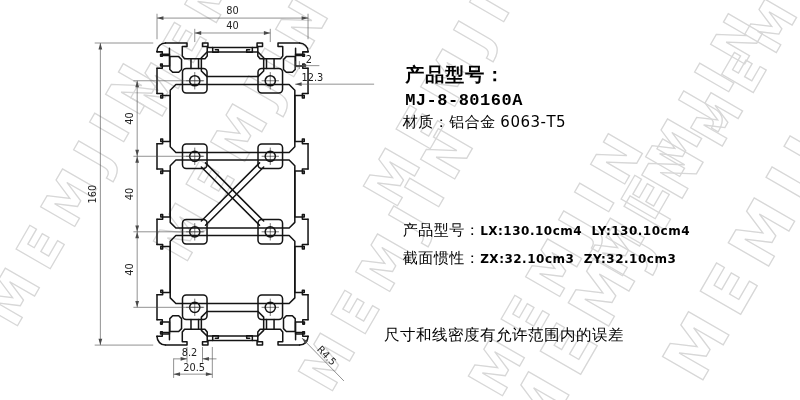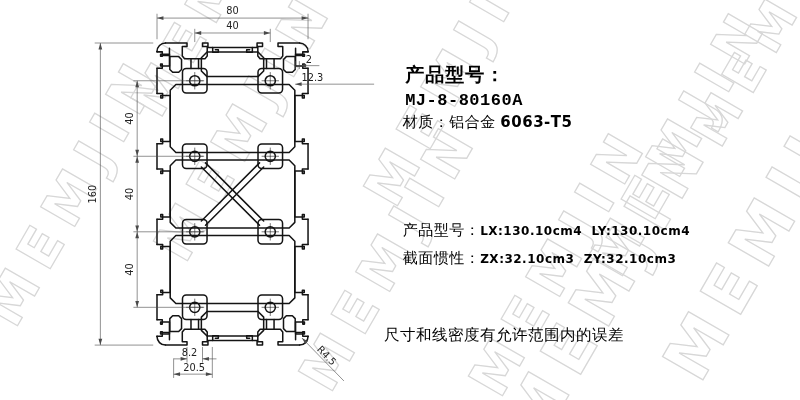--- a/index.html
+++ b/index.html
@@ -17,21 +17,21 @@
     letter-spacing:12px;
     fill:none;
   }
   
   .panel{position:absolute;left:380px;top:0;width:418px;height:400px;}
   .line{position:absolute;left:4px;white-space:pre;}
   .title-row{top:40px;font-size:19px;}
   .title-label{font-weight:bold;letter-spacing:1px;}
   .title-model{font-family:Liberation Mono, monospace;font-weight:800;font-size:17px;letter-spacing:0.5px;}
   .spec{font-size:15px;letter-spacing:0.5px;}
-  .spec .val{font-family:"DejaVu Sans",sans-serif;font-weight:bold;text-align:right;}
+  .spec .val{font-family:"DejaVu Sans",sans-serif;font-weight:normal;text-align:right;}
   .s1{top:96px}.s2{top:122px}.s3{top:148px}.s4{top:174px}
   .i1{top:204px}.i2{top:232px}
   .inertia{font-size:15px;letter-spacing:0.5px;}
   .inertia .val{font-family:"DejaVu Sans",sans-serif;font-weight:bold;font-size:12px;}
   .notes{top:279px;font-size:15.5px;line-height:22.5px;letter-spacing:0.5px;}
   
   .draw-svg{position:absolute;left:60px;top:0;}
   .dimtxt{font-family:"DejaVu Sans",sans-serif;font-size:5.2px;fill:#222;}
 </style>
 </head>

